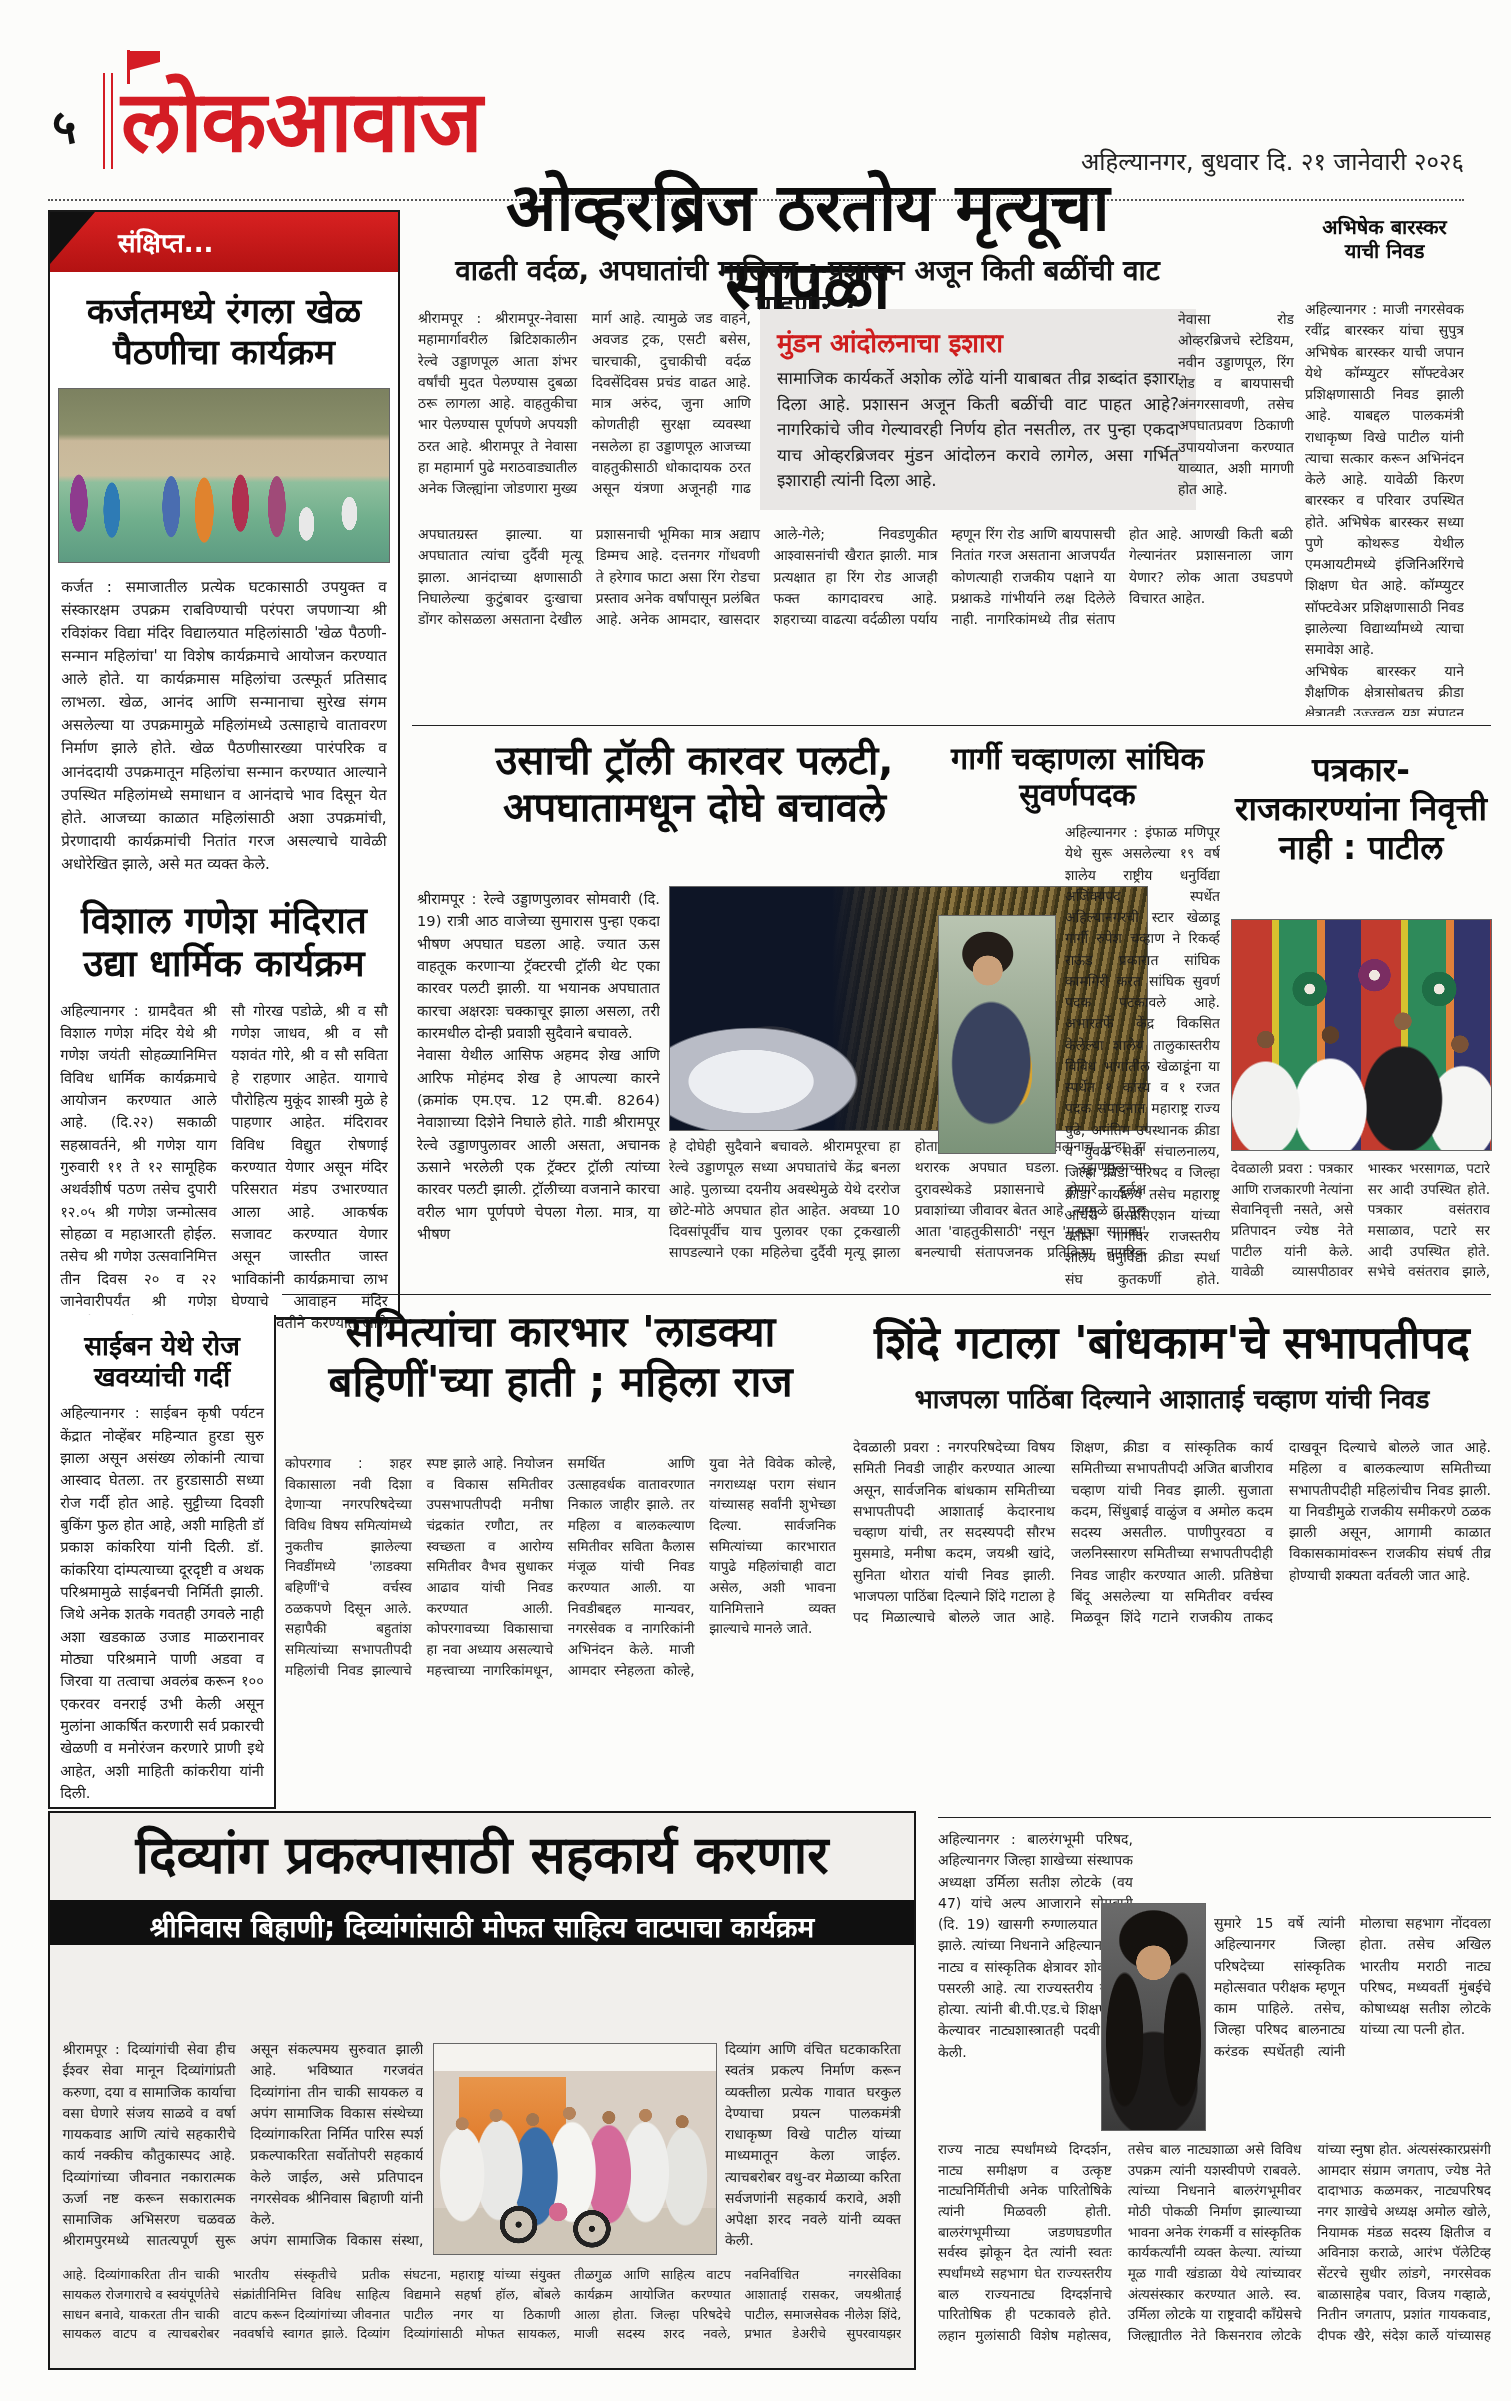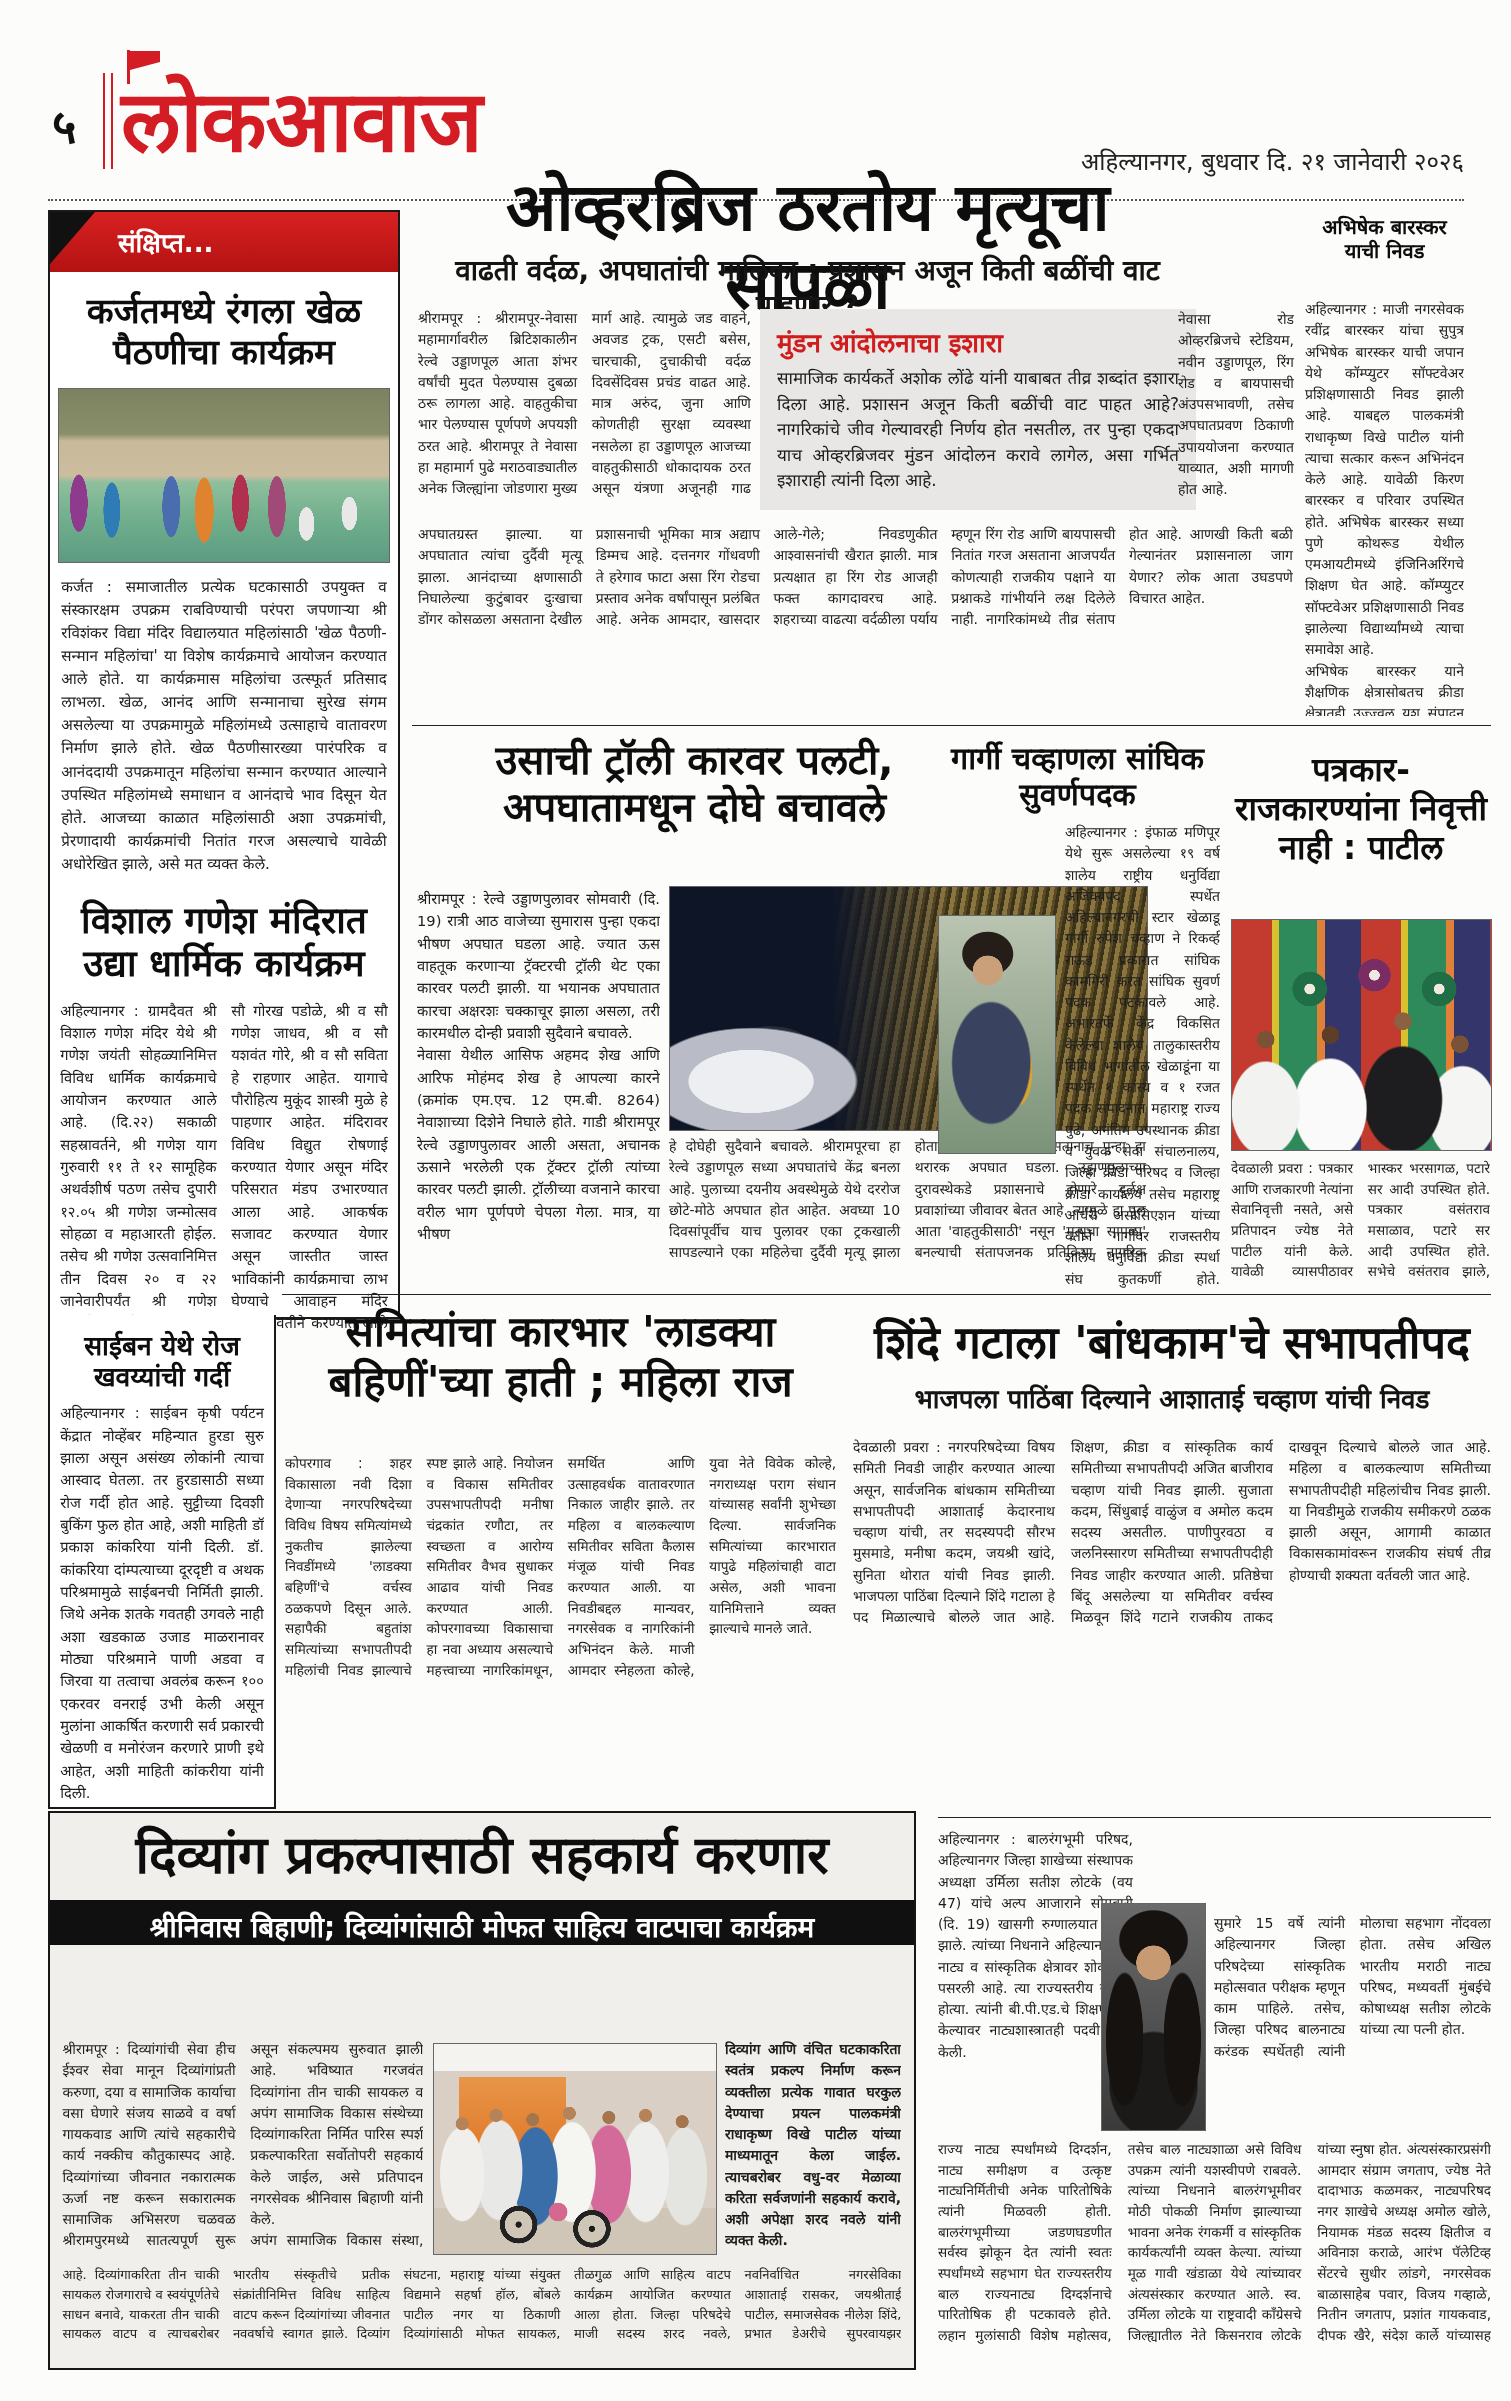--- a/index.html
+++ b/index.html
@@ -139,21 +139,21 @@
   <div class="abs subhead" style="left:418px;top:253px;width:779px;font-size:28px;">वाढती वर्दळ, अपघातांची मालिका ; प्रशासन अजून किती बळींची वाट पाहणार ?</div>
 
   <div class="abs body-text cols2" style="left:418px;top:308px;width:333px;height:208px;font-size:14px;overflow:hidden;">श्रीरामपूर : श्रीरामपूर-नेवासा महामार्गावरील ब्रिटिशकालीन रेल्वे उड्डाणपूल आता शंभर वर्षांची मुदत पेलण्यास दुबळा ठरू लागला आहे. वाहतुकीचा भार पेलण्यास पूर्णपणे अपयशी ठरत आहे. श्रीरामपूर ते नेवासा हा महामार्ग पुढे मराठवाड्यातील अनेक जिल्ह्यांना जोडणारा मुख्य मार्ग आहे. त्यामुळे जड वाहने, अवजड ट्रक, एसटी बसेस, चारचाकी, दुचाकीची वर्दळ दिवसेंदिवस प्रचंड वाढत आहे. मात्र अरुंद, जुना आणि कोणतीही सुरक्षा व्यवस्था नसलेला हा उड्डाणपूल आजच्या वाहतुकीसाठी धोकादायक ठरत असून यंत्रणा अजूनही गाढ झोपेत असल्याचे चित्र आहे.
 नातवाच्या वाढदिवसाला निघालेल्या आजीचा मृत्यू ही अलीकडेच घडलेली घटना प्रशासनाच्या निष्काळजीपणावर शिक्कामोर्तब करणारी आहे. मीना राजेंद्र सोनार या आपल्या नातवाच्या वाढदिवसानिमित्त जात असताना याच उड्डाणपुलावर</div>
 
   <div class="abs graybox" style="left:760px;top:309px;width:402px;height:172px;">
     <div class="g-title">मुंडन आंदोलनाचा इशारा</div>
     <div class="g-body">सामाजिक कार्यकर्ते अशोक लोंढे यांनी याबाबत तीव्र शब्दांत इशारा दिला आहे. प्रशासन अजून किती बळींची वाट पाहत आहे? नागरिकांचे जीव गेल्यावरही निर्णय होत नसतील, तर पुन्हा एकदा याच ओव्हरब्रिजवर मुंडन आंदोलन करावे लागेल, असा गर्भित इशाराही त्यांनी दिला आहे.</div>
   </div>
 
-  <div class="abs body-text" style="left:1178px;top:309px;width:116px;height:206px;font-size:14px;overflow:hidden;">नेवासा रोड ओव्हरब्रिजचे स्टेडियम, नवीन उड्डाणपूल, रिंग रोड व बायपासची अंउपसभावणी, तसेच अपघातप्रवण ठिकाणी उपाययोजना करण्यात याव्यात, अशी मागणी होत आहे.</div>
+  <div class="abs body-text" style="left:1178px;top:309px;width:116px;height:206px;font-size:14px;overflow:hidden;">नेवासा रोड ओव्हरब्रिजचे स्टेडियम, नवीन उड्डाणपूल, रिंग रोड व बायपासची अंनगरसावणी, तसेच अपघातप्रवण ठिकाणी उपाययोजना करण्यात याव्यात, अशी मागणी होत आहे.</div>
 
   <div class="abs body-text cols5" style="left:418px;top:524px;width:875px;height:192px;font-size:14px;overflow:hidden;">अपघातग्रस्त झाल्या. या अपघातात त्यांचा दुर्दैवी मृत्यू झाला. आनंदाच्या क्षणासाठी निघालेल्या कुटुंबावर दुःखाचा डोंगर कोसळला असताना देखील प्रशासनाची भूमिका मात्र अद्याप डिम्मच आहे. दत्तनगर गोंधवणी ते हरेगाव फाटा असा रिंग रोडचा प्रस्ताव अनेक वर्षांपासून प्रलंबित आहे. अनेक आमदार, खासदार आले-गेले; निवडणुकीत आश्वासनांची खैरात झाली. मात्र प्रत्यक्षात हा रिंग रोड आजही फक्त कागदावरच आहे. शहराच्या वाढत्या वर्दळीला पर्याय म्हणून रिंग रोड आणि बायपासची नितांत गरज असताना आजपर्यंत कोणत्याही राजकीय पक्षाने या प्रश्नाकडे गांभीर्याने लक्ष दिलेले नाही. नागरिकांमध्ये तीव्र संताप होत आहे. आणखी किती बळी गेल्यानंतर प्रशासनाला जाग येणार? लोक आता उघडपणे विचारत आहेत.</div>
 
   <div class="abs headline" style="left:1305px;top:216px;width:159px;font-size:20px;">अभिषेक बारस्कर याची निवड</div>
   <div class="abs body-text" style="left:1305px;top:299px;width:159px;height:417px;font-size:14px;overflow:hidden;">अहिल्यानगर : माजी नगरसेवक रवींद्र बारस्कर यांचा सुपुत्र अभिषेक बारस्कर याची जपान येथे कॉम्प्युटर सॉफ्टवेअर प्रशिक्षणासाठी निवड झाली आहे. याबद्दल पालकमंत्री राधाकृष्ण विखे पाटील यांनी त्याचा सत्कार करून अभिनंदन केले आहे. यावेळी किरण बारस्कर व परिवार उपस्थित होते. अभिषेक बारस्कर सध्या पुणे कोथरूड येथील एमआयटीमध्ये इंजिनिअरिंगचे शिक्षण घेत आहे. कॉम्प्युटर सॉफ्टवेअर प्रशिक्षणासाठी निवड झालेल्या विद्यार्थ्यांमध्ये त्याचा समावेश आहे.
 अभिषेक बारस्कर याने शैक्षणिक क्षेत्रासोबतच क्रीडा क्षेत्रातही उज्ज्वल यश संपादन केले आहे. त्याची राष्ट्रीय बॅडमिंटन स्पर्धेसाठीही निवड झाली होती. त्याच्या झालेल्या राष्ट्रीय पातळीवरील निवडीबद्दल सर्वत्र त्याचे अभिनंदन करण्यात येत आहे.</div>
 
   <div class="abs hrule" style="left:412px;top:725px;width:1079px;border-top-width:1.1px;"></div>
 
   <div class="abs headline" style="left:426px;top:737px;width:537px;font-size:40px;">उसाची ट्रॉली कारवर पलटी, अपघातामधून दोघे बचावले</div>
@@ -180,21 +180,21 @@
   <div class="abs body-text cols3" style="left:853px;top:1437px;width:638px;height:367px;font-size:14px;overflow:hidden;">देवळाली प्रवरा : नगरपरिषदेच्या विषय समिती निवडी जाहीर करण्यात आल्या असून, सार्वजनिक बांधकाम समितीच्या सभापतीपदी आशाताई केदारनाथ चव्हाण यांची, तर सदस्यपदी सौरभ मुसमाडे, मनीषा कदम, जयश्री खांदे, सुनिता थोरात यांची निवड झाली. भाजपला पाठिंबा दिल्याने शिंदे गटाला हे पद मिळाल्याचे बोलले जात आहे. शिक्षण, क्रीडा व सांस्कृतिक कार्य समितीच्या सभापतीपदी अजित बाजीराव चव्हाण यांची निवड झाली. सुजाता कदम, सिंधुबाई वाळुंज व अमोल कदम सदस्य असतील. पाणीपुरवठा व जलनिस्सारण समितीच्या सभापतीपदीही निवड जाहीर करण्यात आली. प्रतिष्ठेचा बिंदू असलेल्या या समितीवर वर्चस्व मिळवून शिंदे गटाने राजकीय ताकद दाखवून दिल्याचे बोलले जात आहे. महिला व बालकल्याण समितीच्या सभापतीपदीही महिलांचीच निवड झाली. या निवडीमुळे राजकीय समीकरणे ठळक झाली असून, आगामी काळात विकासकामांवरून राजकीय संघर्ष तीव्र होण्याची शक्यता वर्तवली जात आहे.</div>
 
   <div class="abs divyangbox" style="left:48px;top:1811px;width:864px;height:555px;">
     <div class="headline" style="font-size:52px;padding:12.4px 22.6px 3.4px;">दिव्यांग प्रकल्पासाठी सहकार्य करणार</div>
     <div class="blackbanner" style="height:45px;margin:10.2px 0 0;">
       <span style="font-size:28px;font-weight:800;">श्रीनिवास बिहाणी; दिव्यांगांसाठी मोफत साहित्य वाटपाचा कार्यक्रम</span>
     </div>
     <div class="abs body-text cols2" style="left:12.4px;top:226px;width:361px;height:216px;font-size:14px;overflow:hidden;">श्रीरामपूर : दिव्यांगांची सेवा हीच ईश्वर सेवा मानून दिव्यांगांप्रती करुणा, दया व सामाजिक कार्याचा वसा घेणारे संजय साळवे व वर्षा गायकवाड आणि त्यांचे सहकारीचे कार्य नक्कीच कौतुकास्पद आहे. दिव्यांगांच्या जीवनात नकारात्मक ऊर्जा नष्ट करून सकारात्मक सामाजिक अभिसरण चळवळ श्रीरामपुरमध्ये सातत्यपूर्ण सुरू असून संकल्पमय सुरुवात झाली आहे. भविष्यात गरजवंत दिव्यांगांना तीन चाकी सायकल व अपंग सामाजिक विकास संस्थेच्या दिव्यांगाकरिता निर्मित पारिस स्पर्श प्रकल्पाकरिता सर्वोतोपरी सहकार्य केले जाईल, असे प्रतिपादन नगरसेवक श्रीनिवास बिहाणी यांनी केले.
 अपंग सामाजिक विकास संस्था, श्रीरामपूर आणि आसान दिव्यांग संघटना यांच्या संयुक्त विद्यमाने कार्यक्रम झाला.</div>
     <div class="abs photo ph-divyang" style="left:383px;top:230px;width:282px;height:210px;"></div>
-    <div class="abs body-text" style="left:675px;top:226px;width:176px;height:216px;font-size:14px;overflow:hidden;font-weight:bold;">दिव्यांग आणि वंचित घटकाकरिता स्वतंत्र प्रकल्प निर्माण करून व्यक्तीला प्रत्येक गावात घरकुल देण्याचा प्रयत्न पालकमंत्री राधाकृष्ण विखे पाटील यांच्या माध्यमातून केला जाईल. त्याचबरोबर वधु-वर मेळाव्या करिता सर्वजणांनी सहकार्य करावे, अशी अपेक्षा शरद नवले यांनी व्यक्त केली.</div>
+    <div class="abs body-text" style="left:675px;top:226px;width:176px;height:216px;font-size:14px;overflow:hidden;">दिव्यांग आणि वंचित घटकाकरिता स्वतंत्र प्रकल्प निर्माण करून व्यक्तीला प्रत्येक गावात घरकुल देण्याचा प्रयत्न पालकमंत्री राधाकृष्ण विखे पाटील यांच्या माध्यमातून केला जाईल. त्याचबरोबर वधु-वर मेळाव्या करिता सर्वजणांनी सहकार्य करावे, अशी अपेक्षा शरद नवले यांनी व्यक्त केली.</div>
     <div class="abs body-text cols5" style="left:12.4px;top:452px;width:839px;height:91px;font-size:13px;overflow:hidden;">आहे. दिव्यांगाकरिता तीन चाकी सायकल रोजगाराचे व स्वयंपूर्णतेचे साधन बनावे, याकरता तीन चाकी सायकल वाटप व त्याचबरोबर भारतीय संस्कृतीचे प्रतीक संक्रांतीनिमित्त विविध साहित्य वाटप करून दिव्यांगांच्या जीवनात नववर्षाचे स्वागत झाले. दिव्यांग संघटना, महाराष्ट्र यांच्या संयुक्त विद्यमाने सहर्षा हॉल, बोंबले पाटील नगर या ठिकाणी दिव्यांगांसाठी मोफत सायकल, तीळगुळ आणि साहित्य वाटप कार्यक्रम आयोजित करण्यात आला होता. जिल्हा परिषदेचे माजी सदस्य शरद नवले, नवनिर्वाचित नगरसेविका आशाताई रासकर, जयश्रीताई पाटील, समाजसेवक नीलेश शिंदे, प्रभात डेअरीचे सुपरवायझर गोकुळ जेजुरकर, माजी नगरसेवक शशांक रासकर, दीपाली मोरगे आदी उपस्थित होते. शासकीय योजना व इतर योजनांचा लाभ मिळवून देण्यासाठी अपंग सामाजिक विकास संस्था व आसान दिव्यांग संघटना करीत आहे. आपण केलेल्या मागणीनुसार बेलापूर ग्रामपंचायत च्या माध्यमातून दिव्यांगांसाठी घरकुल योजना राबविली जाईल. दिव्यांगांना टी-शर्ट, जेवणाचे डबे व घरगुती साहित्य वाटप करण्यात आले. प्रास्ताविक अपंग सामाजिक विकास संस्थेच्या सचिव वर्षा गायकवाड यांनी, सूत्रसंचालन संजय साळवे यांनी, तर मुश्ताक तांबोळी यांनी आभार मानले.</div>
   </div>
 
   <div class="abs hrule" style="left:938px;top:1817px;width:553px;border-top-width:1.1px;"></div>
   <div class="abs body-text" style="left:938px;top:1829px;width:195px;height:299px;font-size:14px;overflow:hidden;">अहिल्यानगर : बालरंगभूमी परिषद, अहिल्यानगर जिल्हा शाखेच्या संस्थापक अध्यक्षा उर्मिला सतीश लोटके (वय 47) यांचे अल्प आजाराने सोमवारी (दि. 19) खासगी रुग्णालयात निधन झाले. त्यांच्या निधनाने अहिल्यानगरच्या नाट्य व सांस्कृतिक क्षेत्रावर शोककळा पसरली आहे. त्या राज्यस्तरीय खेळाडू होत्या. त्यांनी बी.पी.एड.चे शिक्षण पूर्ण केल्यावर नाट्यशास्त्रातही पदवी प्राप्त केली.</div>
   <div class="abs photo ph-urmila" style="left:1101px;top:1903px;width:103px;height:226px;"></div>
   <div class="abs body-text cols2" style="left:1214px;top:1913px;width:277px;height:216px;font-size:14px;overflow:hidden;">सुमारे 15 वर्षे त्यांनी अहिल्यानगर जिल्हा परिषदेच्या सांस्कृतिक महोत्सवात परीक्षक म्हणून काम पाहिले. तसेच, जिल्हा परिषद बालनाट्य करंडक स्पर्धेतही त्यांनी मोलाचा सहभाग नोंदवला होता. तसेच अखिल भारतीय मराठी नाट्य परिषद, मध्यवर्ती मुंबईचे कोषाध्यक्ष सतीश लोटके यांच्या त्या पत्नी होत.</div>
   <div class="abs body-text cols3" style="left:938px;top:2139px;width:553px;height:221px;font-size:13.6px;overflow:hidden;">राज्य नाट्य स्पर्धांमध्ये दिग्दर्शन, नाट्य समीक्षण व उत्कृष्ट नाट्यनिर्मितीची अनेक पारितोषिके त्यांनी मिळवली होती. बालरंगभूमीच्या जडणघडणीत सर्वस्व झोकून देत त्यांनी स्वतः स्पर्धांमध्ये सहभाग घेत राज्यस्तरीय बाल राज्यनाट्य दिग्दर्शनाचे पारितोषिक ही पटकावले होते. लहान मुलांसाठी विशेष महोत्सव, तसेच बाल नाट्यशाळा असे विविध उपक्रम त्यांनी यशस्वीपणे राबवले. त्यांच्या निधनाने बालरंगभूमीवर मोठी पोकळी निर्माण झाल्याच्या भावना अनेक रंगकर्मी व सांस्कृतिक कार्यकर्त्यांनी व्यक्त केल्या. त्यांच्या मूळ गावी खंडाळा येथे त्यांच्यावर अंत्यसंस्कार करण्यात आले. स्व. उर्मिला लोटके या राष्ट्रवादी काँग्रेसचे जिल्ह्यातील नेते किसनराव लोटके यांच्या स्नुषा होत. अंत्यसंस्कारप्रसंगी आमदार संग्राम जगताप, ज्येष्ठ नेते दादाभाऊ कळमकर, नाट्यपरिषद नगर शाखेचे अध्यक्ष अमोल खोले, नियामक मंडळ सदस्य क्षितीज व अविनाश कराळे, आरंभ पॅलेटिव्ह सेंटरचे सुधीर लांडगे, नगरसेवक बाळासाहेब पवार, विजय गव्हाळे, नितीन जगताप, प्रशांत गायकवाड, दीपक खैरे, संदेश कार्ले यांच्यासह खंडाळा येथील ग्रामस्थ मोठ्या संख्येने उपस्थित होते. अखिल भारतीय मराठी नाट्य परिषद, बालरंगभूमी परिषद तसेच जिल्ह्यातील कलाकारांच्या वतीने त्यांना श्रद्धांजली अर्पण करण्यात आली.</div>
 
 </div>

